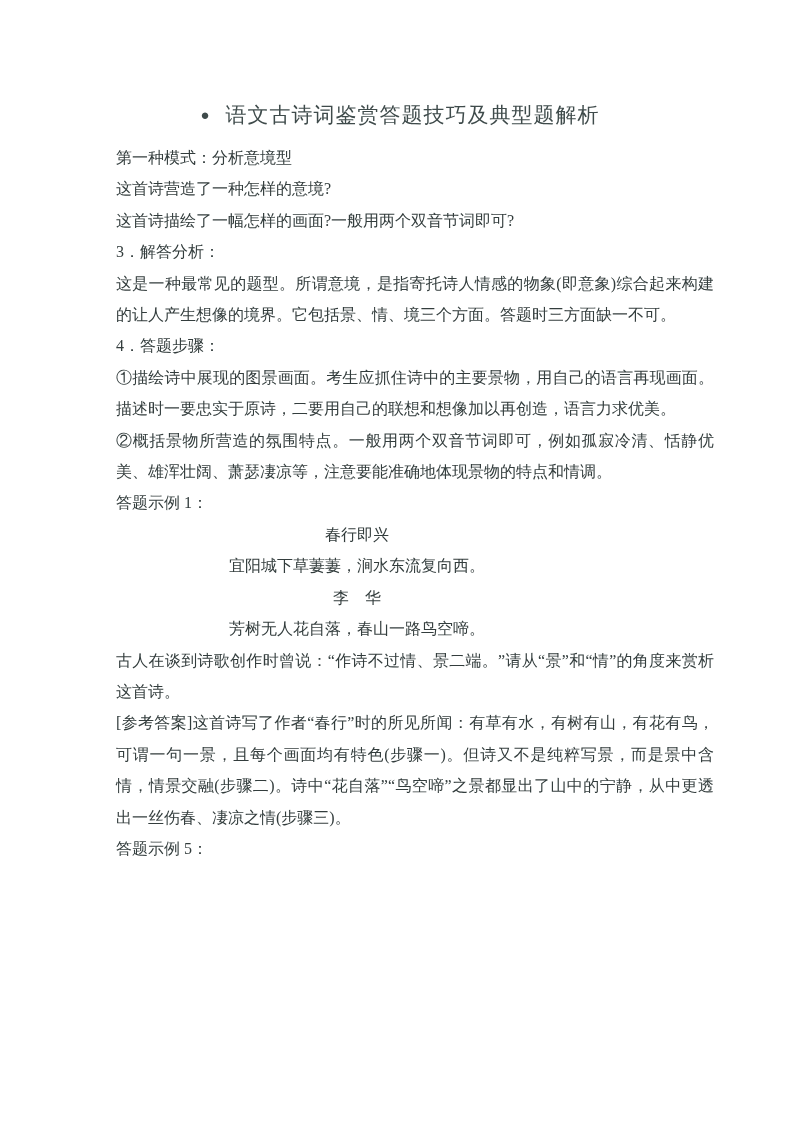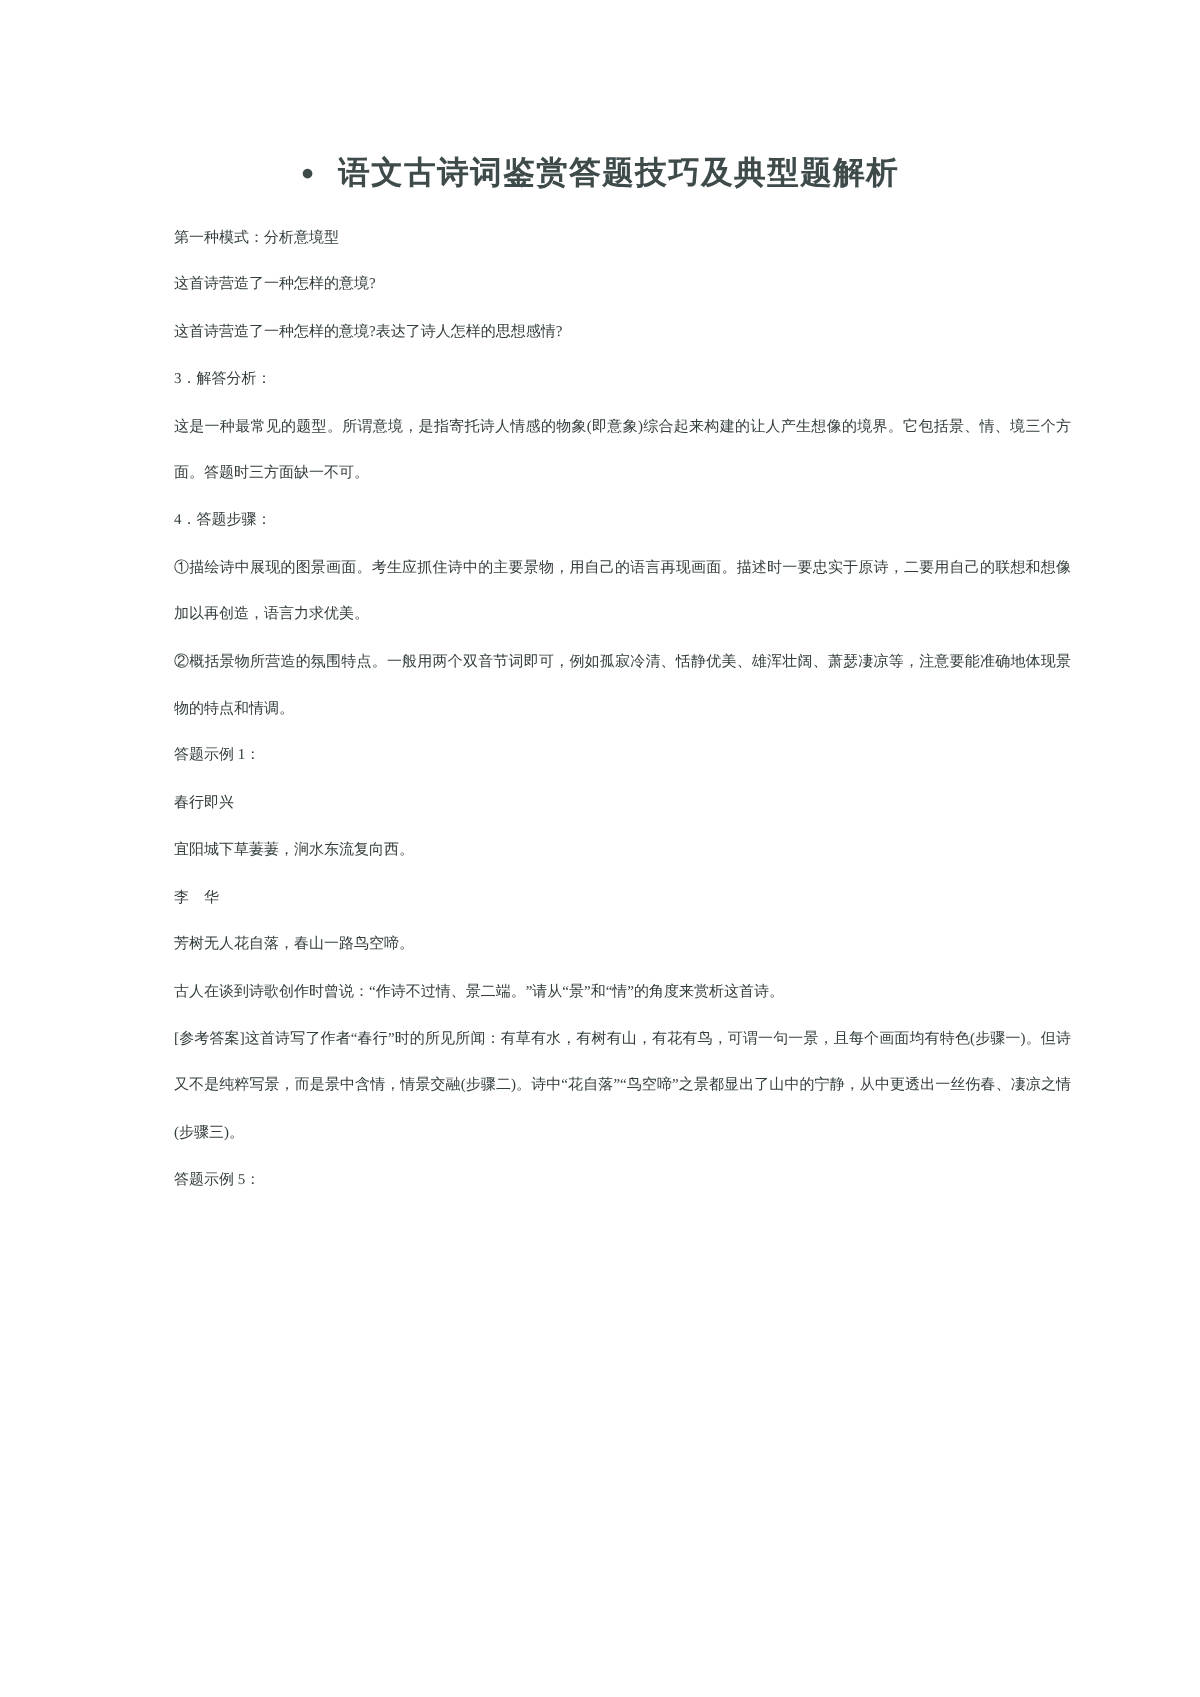--- a/index.html
+++ b/index.html
@@ -17,63 +17,63 @@
   .page {
     position: absolute;
     inset: 0;
     background: #ffffff;
   }
   .doc-title {
     margin: 104px 0 0 0;
     text-align: center;
     font-size: 21px;
     line-height: 22px;
-    font-weight: bold;
+    font-weight: normal;
     color: #3f4b4b;
     letter-spacing: 1px;
     white-space: nowrap;
   }
   .doc-title .bullet {
     font-size: 15px;
     margin-right: 16px;
     vertical-align: 2px;
     letter-spacing: 0;
   }
   .content {
     width: 598px;
     margin: 16px 0 0 116px;
-    font-size: 10px;
+    font-size: 16px;
     line-height: 31.4px;
     color: #333d3d;
   }
   .content p {
     margin: 0;
     padding: 0;
   }
   .para {
     text-align: justify;
   }
   .center-line {
     width: 482px;
-    text-align: left;
+    text-align: center;
   }
 </style>
 </head>
 <body>
 
 <div class="page">
 
   <div class="doc-title">
     <span class="bullet">●</span><span>语文古诗词鉴赏答题技巧及典型题解析</span>
   </div>
 
   <div class="content">
     <p class="para">第一种模式：分析意境型</p>
     <p class="para">这首诗营造了一种怎样的意境?</p>
-    <p class="para">这首诗营造了一种怎样的意境?表达了诗人怎样的思想感情?</p>
+    <p class="para">这首诗描绘了一幅怎样的画面?一般用两个双音节词即可?</p>
     <p class="para">3．解答分析：</p>
     <p class="para">这是一种最常见的题型。所谓意境，是指寄托诗人情感的物象(即意象)综合起来构建的让人产生想像的境界。它包括景、情、境三个方面。答题时三方面缺一不可。</p>
     <p class="para">4．答题步骤：</p>
     <p class="para">①描绘诗中展现的图景画面。考生应抓住诗中的主要景物，用自己的语言再现画面。描述时一要忠实于原诗，二要用自己的联想和想像加以再创造，语言力求优美。</p>
     <p class="para">②概括景物所营造的氛围特点。一般用两个双音节词即可，例如孤寂冷清、恬静优美、雄浑壮阔、萧瑟凄凉等，注意要能准确地体现景物的特点和情调。</p>
     <p class="para">答题示例 1：</p>
     <p class="center-line">春行即兴</p>
     <p class="center-line">宜阳城下草萋萋，涧水东流复向西。</p>
     <p class="center-line">李　华</p>
     <p class="center-line">芳树无人花自落，春山一路鸟空啼。</p>

